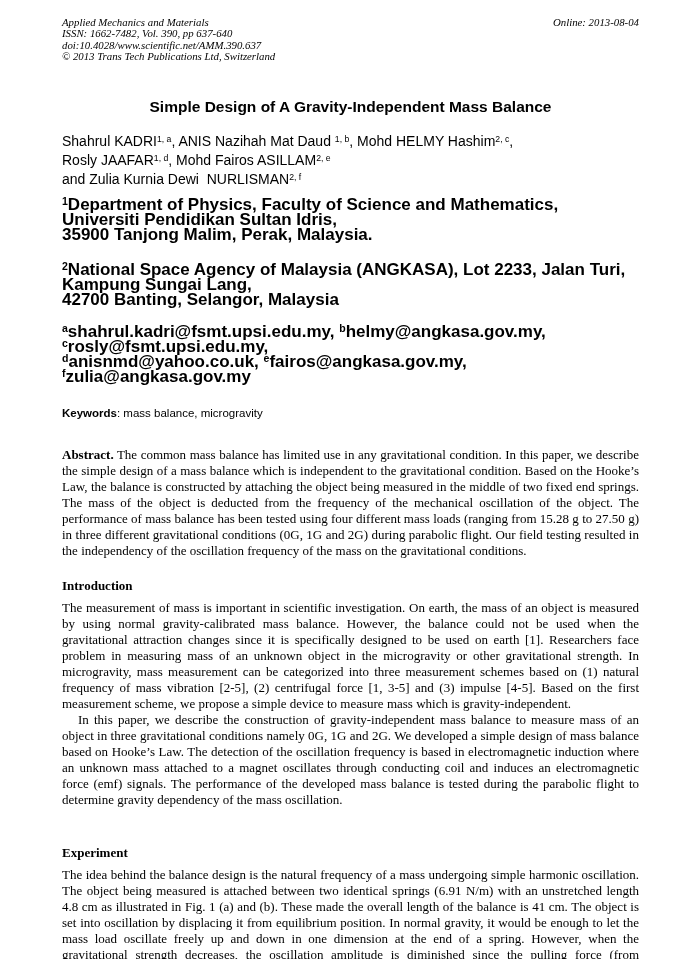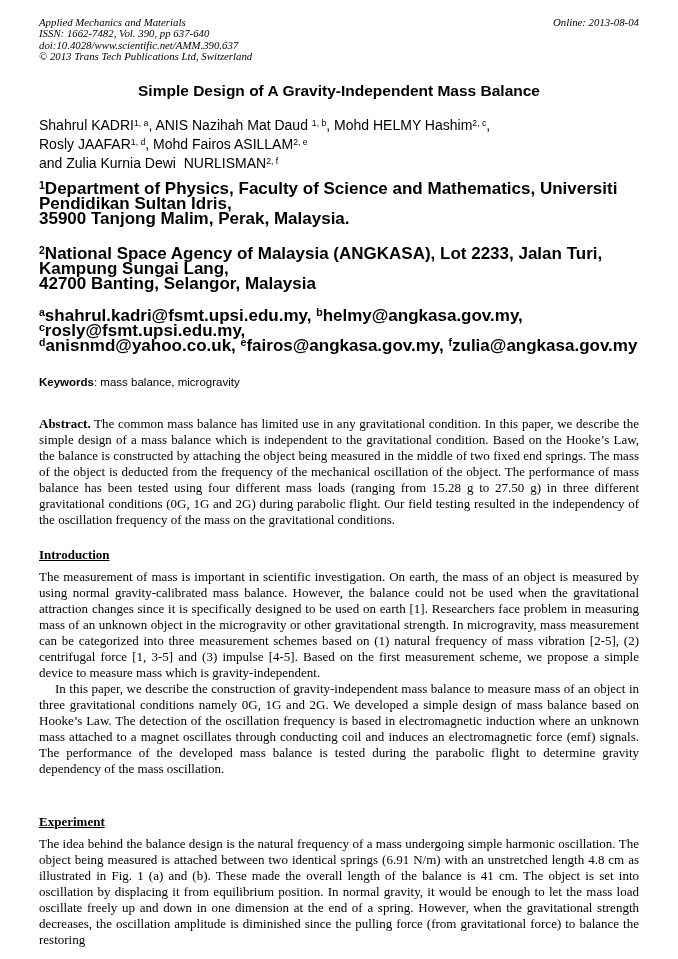--- a/index.html
+++ b/index.html
@@ -1,30 +1,30 @@
 <!DOCTYPE html>
 <html><head>
 <meta charset="utf-8">
 <style>
   html, body { margin: 0; padding: 0; background: #ffffff; }
   .page {
     width: 678px; height: 959px; box-sizing: border-box;
-    padding: 17px 39px 0 39px; background: #ffffff; color: #000;
+    padding: 17px 39px 0 62px; background: #ffffff; color: #000;
     overflow: hidden; position: relative;
     font-family: "Liberation Serif", "DejaVu Serif", serif;
   }
   
   .hdr { display: flex; justify-content: space-between; align-items: flex-start; }
   .hdr-left div, .hdr-right {
     font-family: "Liberation Serif", "DejaVu Serif", serif;
     font-style: italic; font-size: 10.8px; line-height: 11.3px; white-space: nowrap;
   }
   
   .paper-title {
-    margin: 20px 0 0; text-align: center; font-weight: bold;
+    margin: 36px 0 0; text-align: center; font-weight: bold;
     font-family: "Liberation Sans", "DejaVu Sans", sans-serif;
     font-size: 15.5px; line-height: 18px;
   }
   .authors {
     margin-top: 16px; 
     font-family: "Liberation Sans", "DejaVu Sans", sans-serif;
     font-size: 14px; line-height: 19px;
   }
   .affil, .emails {
     font-family: "Liberation Sans", "DejaVu Sans", sans-serif;
@@ -45,21 +45,20 @@
   .body-text {
     font-family: "Liberation Serif", "DejaVu Serif", serif;
     font-size: 13px; line-height: 16px; text-align: justify;
   }
   .abstract { margin: 27px 0 0; }
   .abstract b { font-weight: bold; }
   .sec-heading {
     font-family: "Liberation Serif", "DejaVu Serif", serif;
     font-weight: bold; font-size: 13px; line-height: 17px;
     margin: 18px 0 0;
-    text-decoration: underline;
   }
   .sec-heading.gap-large { margin-top: 36px; }
   p.para { margin: 6px 0 0; }
   p.para.cont { margin-top: 0; text-indent: 16px; }
 </style>
 </head>
 <body>
 
 <div class="page">
 

